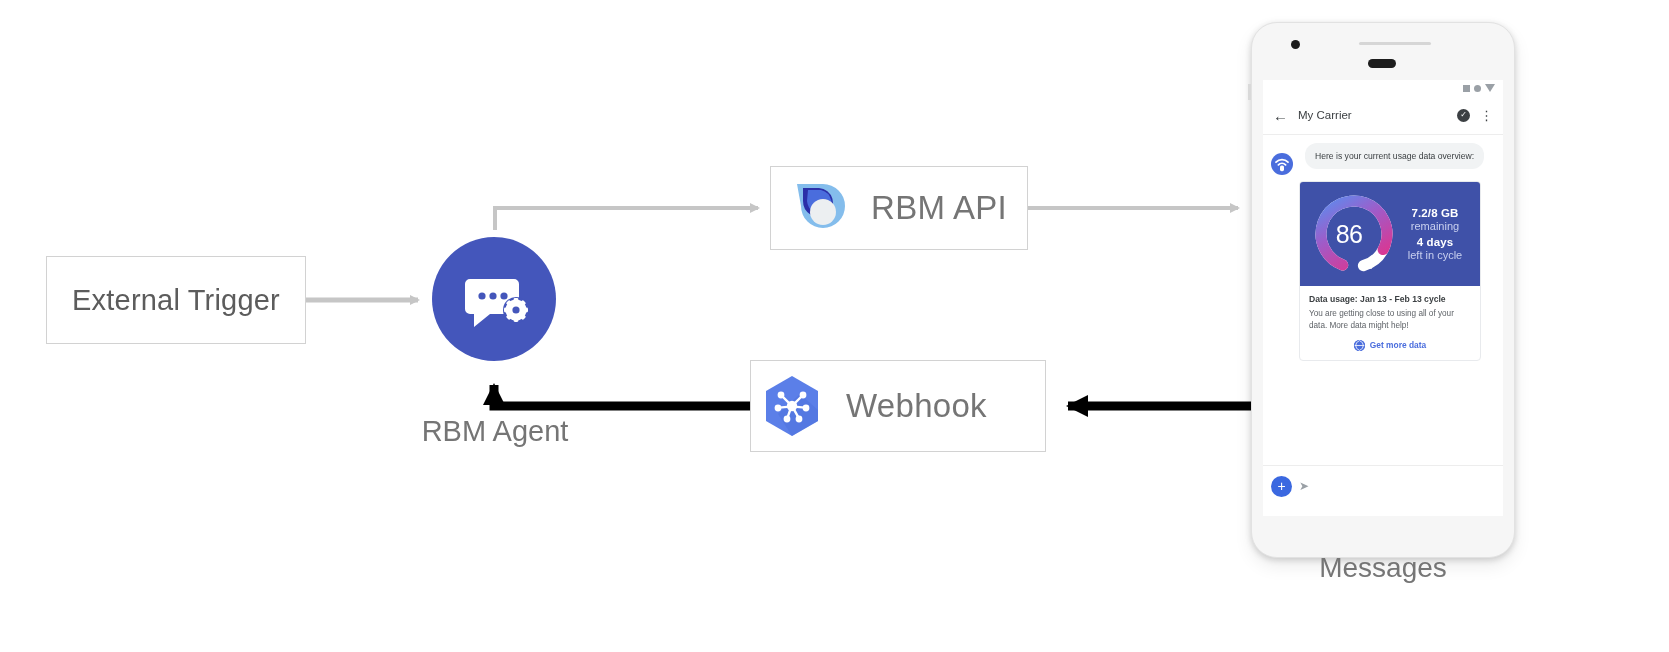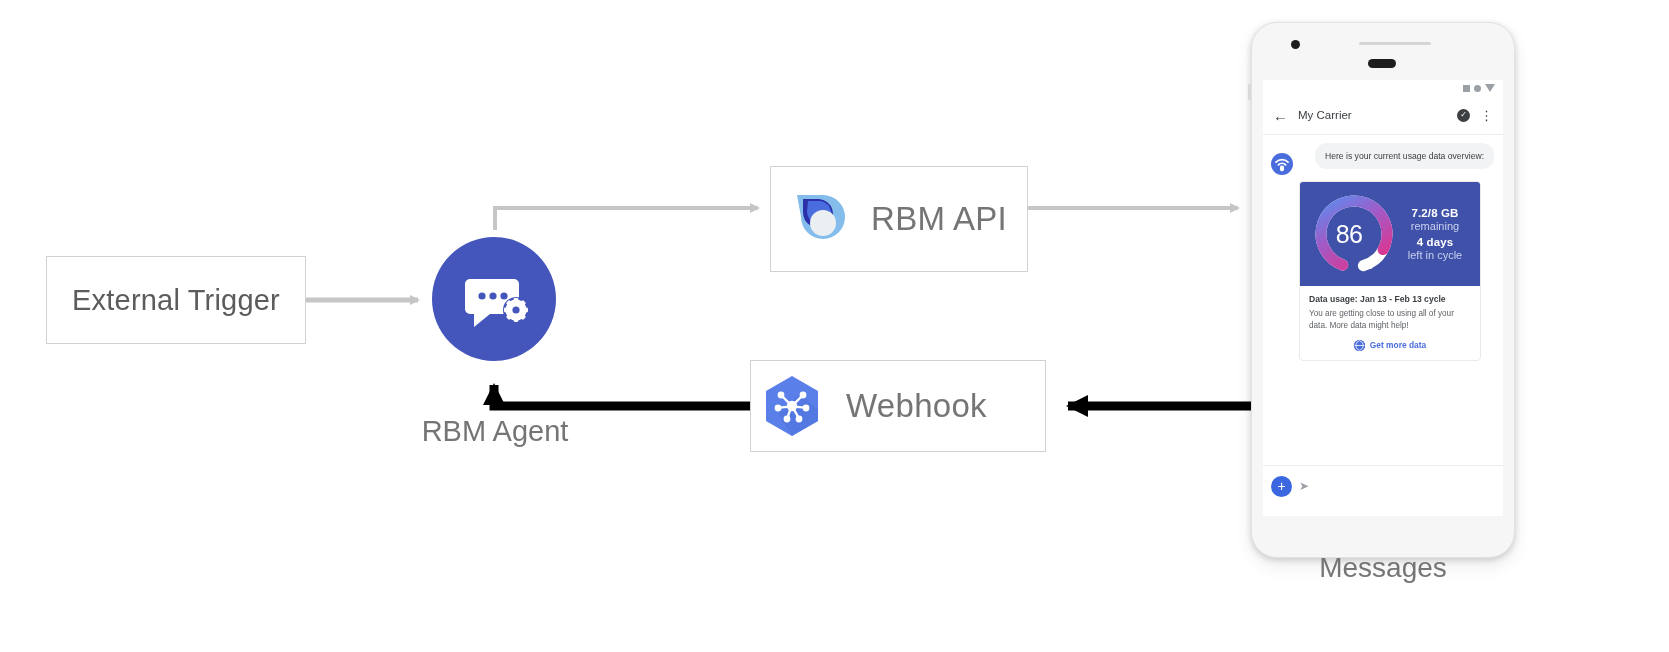--- a/index.html
+++ b/index.html
@@ -36,21 +36,21 @@
     justify-content: center;
   }
   #external-trigger-box .node-label {
     font-size: 29px;
     color: #5c5c5c;
     font-weight: 300;
     letter-spacing: .2px;
   }
 
   #rbm-api-box {
-    left: 770px; top: 166px; width: 258px; height: 106px;
+    left: 770px; top: 166px; width: 258px; height: 84px;
     padding-left: 18px;
     gap: 18px;
   }
   #webhook-box {
     left: 750px; top: 360px; width: 296px; height: 92px;
     padding-left: 5px;
     gap: 18px;
   }
   #rbm-api-box .node-label,
   #webhook-box .node-label {
@@ -169,21 +169,21 @@
   .app-bar .kebab { color: #3c4043; font-size: 13px; line-height: 1; letter-spacing: 0; }
 
   
   .convo {
     position: relative;
     padding: 8px 8px 0 8px;
     height: 330px;
     box-sizing: border-box;
     background: #fff;
   }
-  .msg-row { display: flex; align-items: flex-start; gap: 22px; }
+  .msg-row { display: flex; align-items: flex-start; gap: 12px; }
   .bot-avatar {
     width: 22px; height: 22px; border-radius: 50%;
     background: #4a6ddd;
     flex: 0 0 22px;
     position: relative;
     margin-top: 10px;
   }
   .bubble {
     background: #f1f3f4;
     border-radius: 12px;

